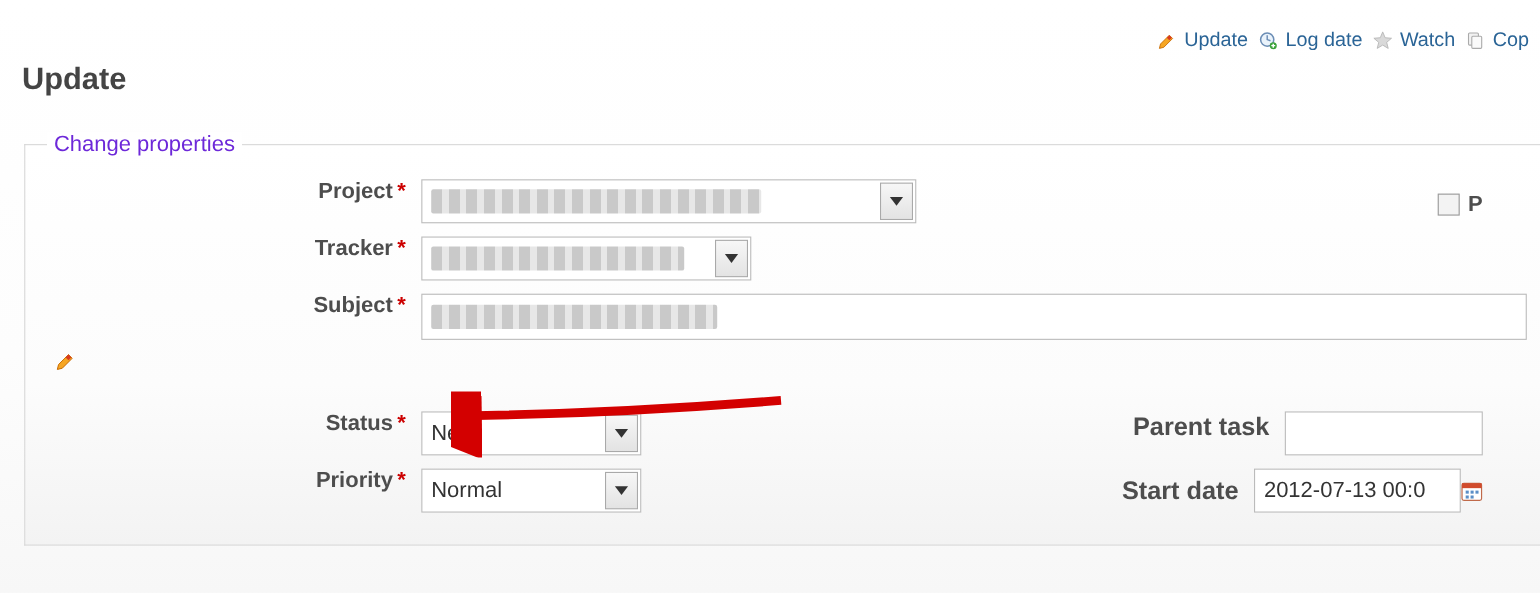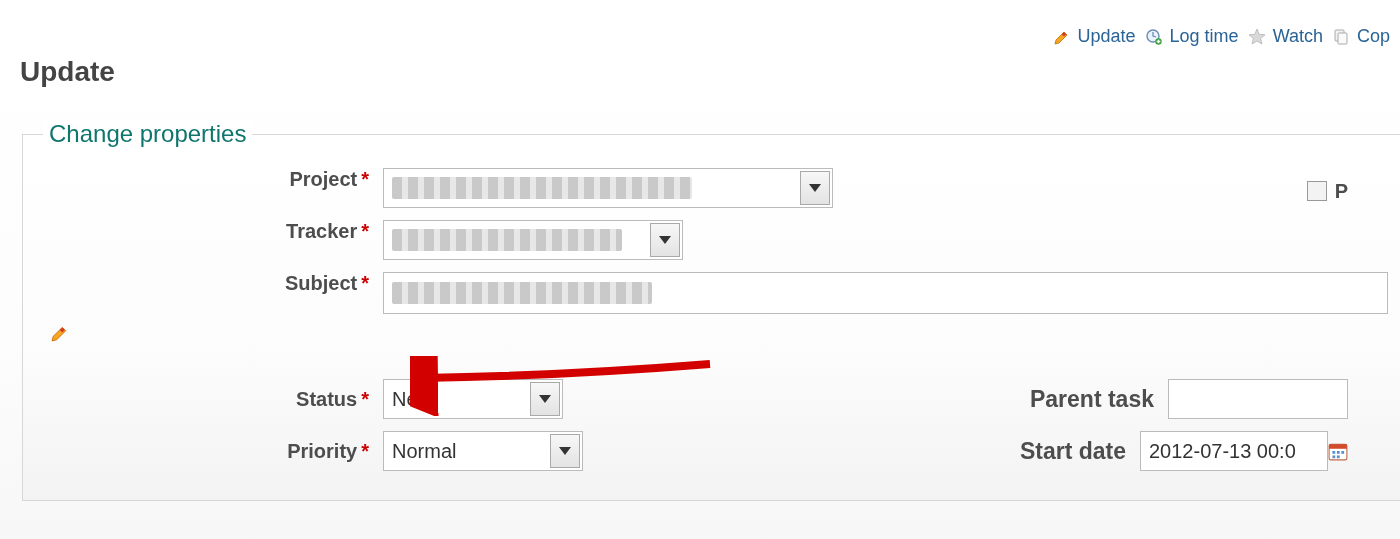--- a/index.html
+++ b/index.html
@@ -61,22 +61,22 @@
     position: absolute;
     left: 20px;
     right: -10px; 
     top: 120px;
     border: 1px solid #d7d7d7;
     border-right: none;
     padding: 20px 20px 20px 20px;
     background: linear-gradient(#ffffff 0%, #fcfcfc 60%, #f3f3f3 100%);
   }
   fieldset.props legend {
-    font-size: 24px;
-    color: #0f766e;
+    font-size: 20px;
+    color: #6d28d9;
     padding: 0 6px;
     background: #fff;
   }
 
   .form-row {
     display: flex;
     min-height: 46px;
     margin-bottom: 6px;
     position: relative;
   }
@@ -148,21 +148,20 @@
   }
 
   
   .two-col {
     display: flex;
     align-items: center;
   }
   .two-col .left-chunk,
   .two-col .right-chunk {
     display: flex;
-    align-items: center;
   }
   .two-col .right-chunk {
     margin-left: auto;
     padding-right: 40px;
   }
   .two-col .right-label {
     font-size: 23px;
     font-weight: bold;
     color: #4d4d4d;
     margin-right: 14px;
@@ -219,21 +218,21 @@
     </a>
     <a>
       <span class="icon-slot">
         <svg viewBox="0 0 18 18" width="18" height="18">
           <circle cx="8" cy="8" r="6" fill="#eaf3fb" stroke="#6b8db5" stroke-width="1.4"></circle>
           <path d="M8 4 V8 L11 9" stroke="#6b8db5" stroke-width="1.3" fill="none"></path>
           <circle cx="13.5" cy="13.5" r="3.2" fill="#3aa23a"></circle>
           <path d="M13.5 11.7 V15.3 M11.7 13.5 H15.3" stroke="#fff" stroke-width="1.3"></path>
         </svg>
       </span>
-      <span>Log time</span>
+      <span>Log date</span>
     </a>
     <a>
       <span class="icon-slot">
         <svg viewBox="0 0 18 18" width="18" height="18">
           <path d="M9 1 L11.2 6.3 L17 6.8 L12.6 10.5 L14 16 L9 13 L4 16 L5.4 10.5 L1 6.8 L6.8 6.3 Z" fill="#d9d9d9" stroke="#b5b5b5" stroke-width="0.8"></path>
         </svg>
       </span>
       <span>Watch</span>
     </a>
     <a>
@@ -293,21 +292,21 @@
           <rect x="10" y="3" width="3.2" height="3.2" transform="rotate(45 10 3)" fill="#d83a20"></rect>
         </svg>
       </span>
     </div>
 
     <div class="form-row two-col">
       <div class="left-chunk">
         <div class="label">
           <span>Status</span><span class="req-star">*</span>
         </div>
-        <div class="fake-select" style="width:180px">
+        <div class="fake-select" style="width:200px">
           <span>New</span>
           <span class="arrow-btn"></span>
         </div>
       </div>
       <div class="right-chunk">
         <span class="right-label">Parent task</span>
         <div class="fake-input parent-input">
           <span></span>
         </div>
       </div>

